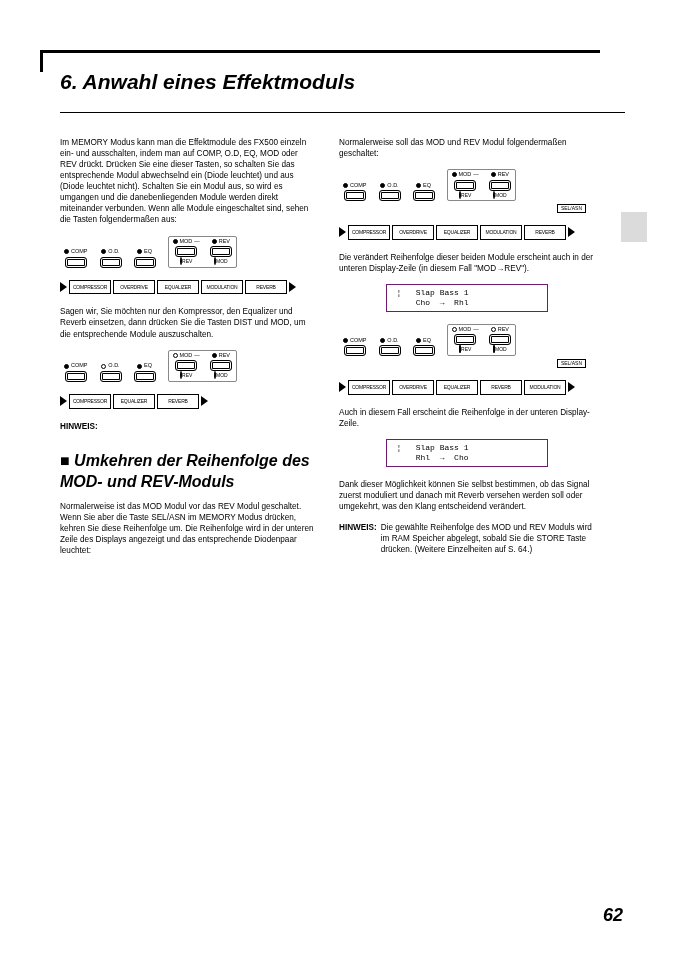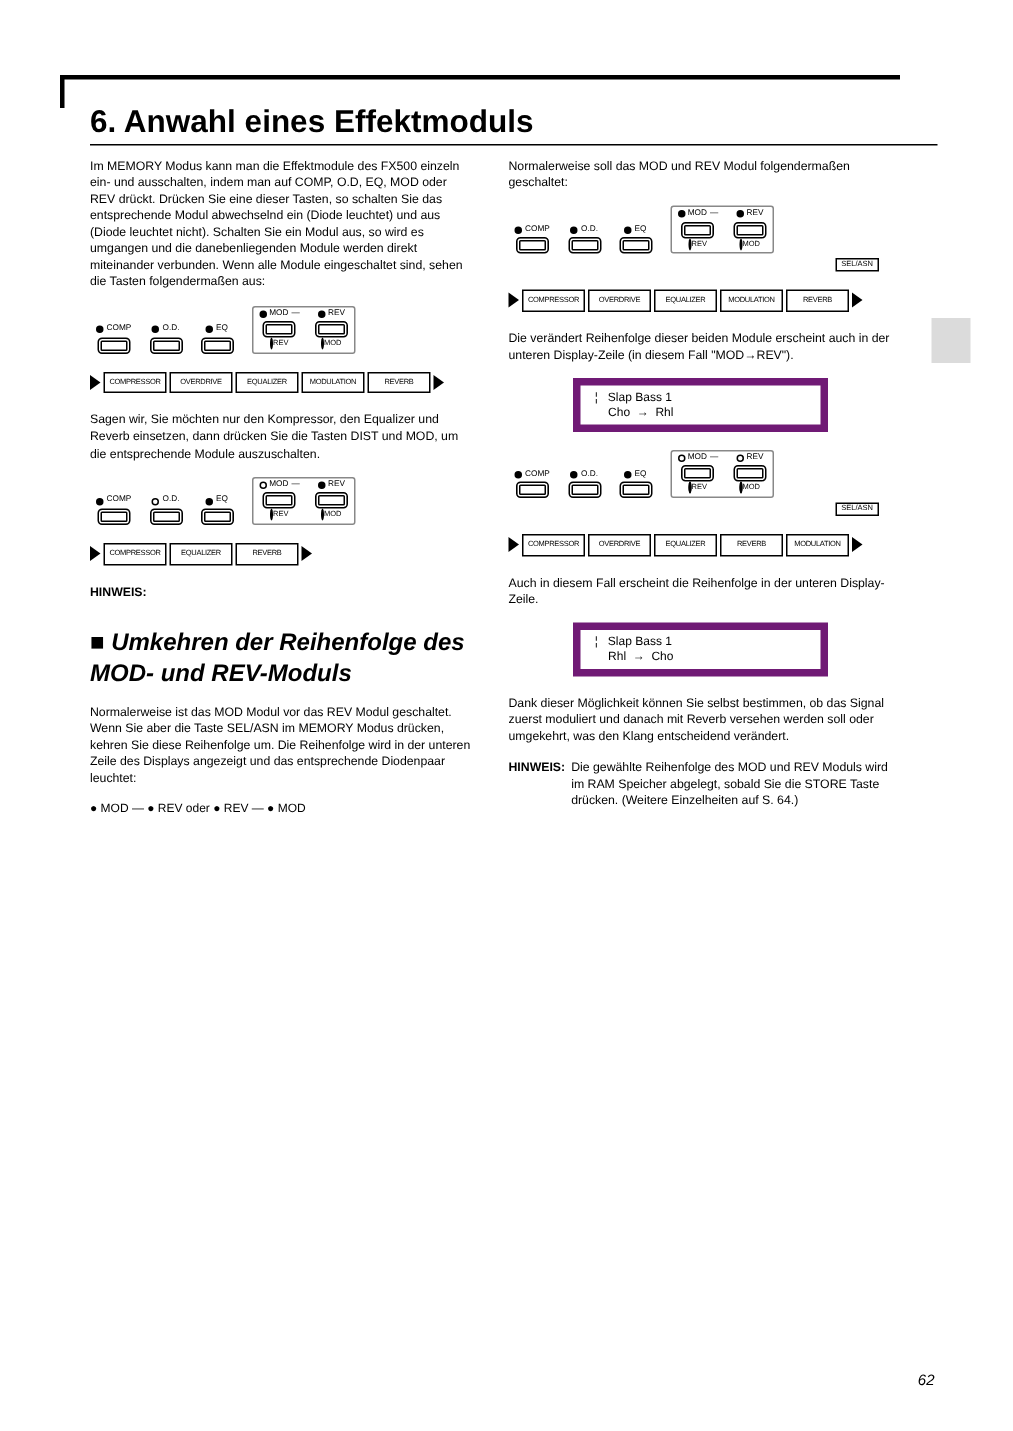--- a/index.html
+++ b/index.html
@@ -27,30 +27,31 @@
     border-top: 3px solid #000;
   }
   .corner::before{
     content:"";
     position:absolute;
     left:0; top:-3px;
     width:3px; height:22px;
     background:#000;
   }
   h1.title {
+    font-style: italic;
     font-weight: bold;
     font-size: 21px;
     margin: 30px 0 6px 0;
-    padding-bottom: 2px;
+    padding-bottom: 18px;
     border-bottom: 1px solid #000;
   }
   .columns {
     display: flex;
     gap: 24px;
-    margin-top: 8px;
+    margin-top: 24px;
   }
   .col {
     width: 255px;
     font-size: 8.2px;
     line-height: 1.35;
   }
   p { margin: 0 0 10px 0; }
   .hinweis { display:flex; gap:4px; }
   .hinweis b { flex:none; }
   h2.sub {
@@ -122,36 +123,36 @@
     font-size:5px;
     padding:3px 2px;
     text-align:center;
     min-width:36px;
     letter-spacing:-0.2px;
   }
 
   
   .lcd-wrap{ display:flex; justify-content:center; margin:8px 0 12px 0;}
   .lcd{
-    border:5px solid #701a75;
+    border:1px solid #701a75;
     padding:3px 10px;
-    font-family: Liberation Sans, sans-serif;
+    font-family: Liberation Mono, monospace;
     font-size:8px;
     line-height:1.25;
     white-space:pre;
     min-width:140px;
   }
 
   .pagenum{
     position:absolute;
     bottom:28px;
     right:52px;
-    font-weight:normal;
+    font-weight:bold;
     font-style:italic;
-    font-size:10px;
+    font-size:18px;
   }
   .smudge{
     position:absolute;
     right:28px;
     top:212px;
     width:26px;height:30px;
     background:#999;
     opacity:.35;
   }
   .dotline{ font-size:8px; letter-spacing:0; }
@@ -271,21 +272,20 @@
         <div class="cbox">REVERB</div>
         <div class="tri"></div>
       </div>
 
       <div class="hinweis">
         <b>HINWEIS:</b>
       </div>
 
       <h2 class="sub">Umkehren der Reihenfolge des MOD- und REV-Moduls</h2>
       <p>Normalerweise ist das MOD Modul vor das REV Modul geschaltet. Wenn Sie aber die Taste SEL/ASN im MEMORY Modus drücken, kehren Sie diese Reihenfolge um. Die Reihenfolge wird in der unteren Zeile des Displays angezeigt und das entsprechende Diodenpaar leuchtet:</p>
-      <p class="dotline">● MOD — ● REV oder ● REV — ● MOD</p>
     </div>
 
     <div class="col">
       <p>Normalerweise soll das MOD und REV Modul folgendermaßen geschaltet:</p>
 
       <div class="panel">
         <div class="btnrow">
           <div class="btngrp">
               <div class="dotlbl">
                 <span class="dot fill"></span>

